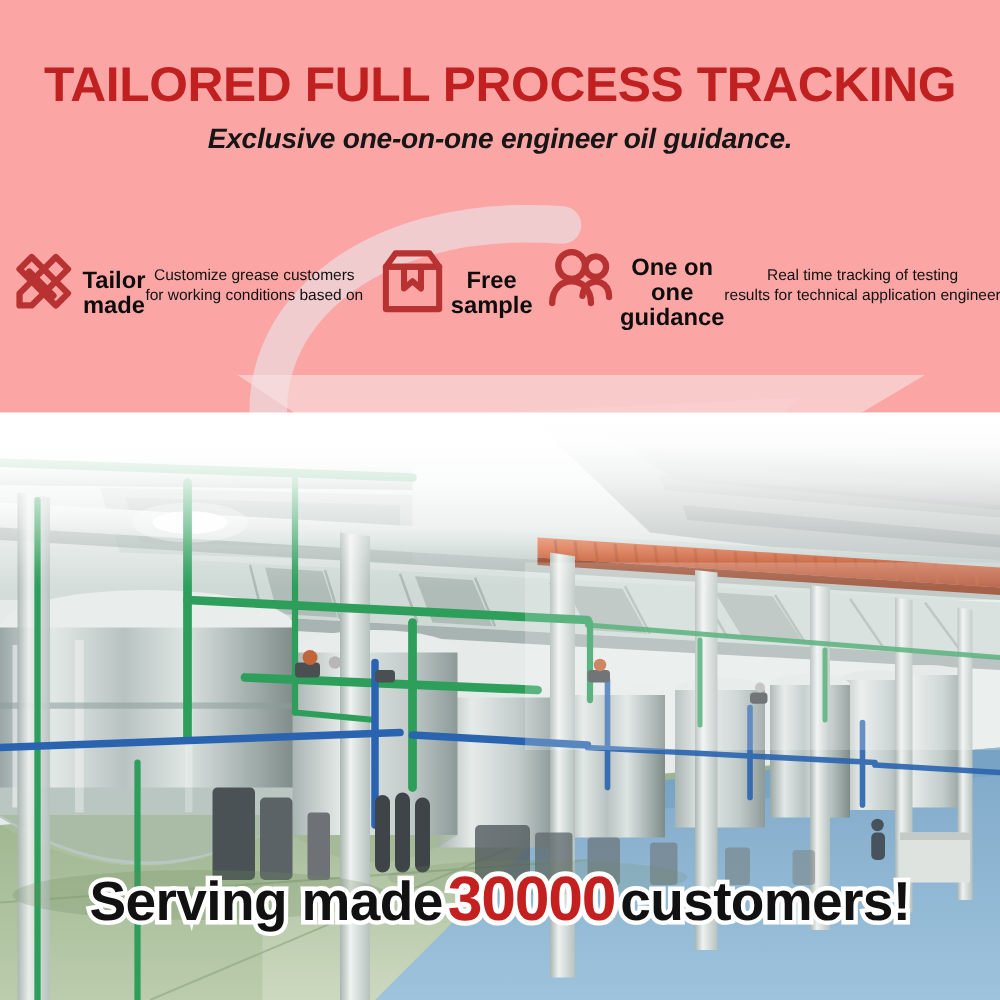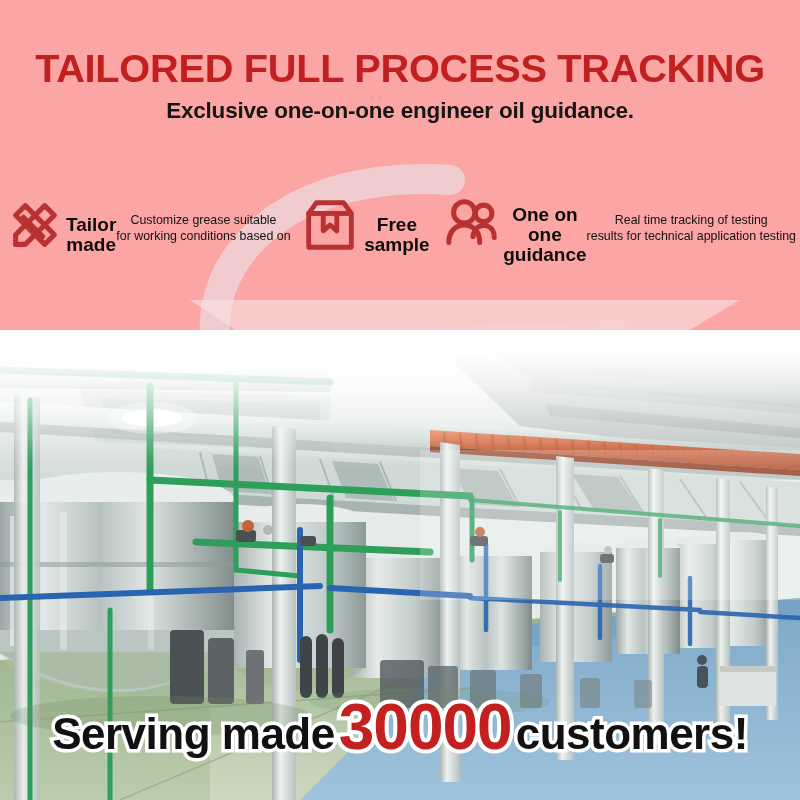--- a/index.html
+++ b/index.html
@@ -43,20 +43,21 @@
     font-family:"Liberation Sans", sans-serif;
     transform:scaleX(1.02);
   }
   #subtitle{
     margin-top:12px;
     font-size:22.5px;
     font-weight:bold;
     color:#161616;
     line-height:1;
     letter-spacing:-0.2px;
+    font-style:italic;
   }
 
   
   #features{
     position:absolute; left:0; top:186px; width:800px;
     display:flex; z-index:6;
   }
   .feature{
     flex:1 1 0;
     display:flex; flex-direction:row; align-items:center;
@@ -106,21 +107,21 @@
     white-space:nowrap;
   }
   #banner .b-text{
     font-size:44px; font-weight:bold; color:#111111;
     letter-spacing:-0.5px;
     -webkit-text-stroke:7px #ffffff;
     paint-order:stroke fill;
     vertical-align:baseline;
   }
   #banner .b-num{
-    font-size:64px; font-weight:bold; color:#C42020;
+    font-size:50px; font-weight:bold; color:#C42020;
     letter-spacing:-1px;
     -webkit-text-stroke:8px #ffffff;
     paint-order:stroke fill;
     vertical-align:baseline;
     padding:0 4px;
   }
 </style>
 </head>
 <body>
 
@@ -404,21 +405,21 @@
             <path d="M20 24 L26 30"></path>
             <path d="M27 31 L33 37"></path>
             <path d="M34 38 L40 44"></path>
 
             <path d="M52 22 L42 12 L12 42 L12 52 L22 52 Z"></path>
           </g>
         </svg>
       </div>
       <div class="feature-title">Tailor made</div>
       <div class="feature-desc">
-        <span>Customize grease suitable</span>
+        <span>Customize grease customers</span>
         <span>for working conditions based on</span>
       </div>
     </div>
 
     <div class="feature">
       <div class="feature-icon">
         <svg width="62" height="62" viewBox="0 0 64 64">
           <g fill="none" stroke="#B93232" stroke-width="5" stroke-linejoin="round" stroke-linecap="round">
             <path d="M10 20 L18 9 L46 9 L54 20 Z"></path>
             <path d="M10 20 L10 55 L54 55 L54 20 Z"></path>
@@ -438,21 +439,21 @@
             <path d="M33 44 C34 34, 42 31, 48 33 C53 35, 55 39, 55 45"></path>
 
             <circle cx="24" cy="19" r="11"></circle>
             <path d="M8 50 C8 38, 16 32, 24 32 C32 32, 40 38, 40 50"></path>
           </g>
         </svg>
       </div>
       <div class="feature-title">One on one guidance</div>
       <div class="feature-desc">
         <span>Real time tracking of testing</span>
-        <span>results for technical application testing</span>
+        <span>results for technical application engineer</span>
       </div>
     </div>
   </div>
 
   <div id="banner">
     <span class="b-text">Serving made</span><span class="b-num">30000</span><span class="b-text">customers!</span>
   </div>
 
 </div>
 

